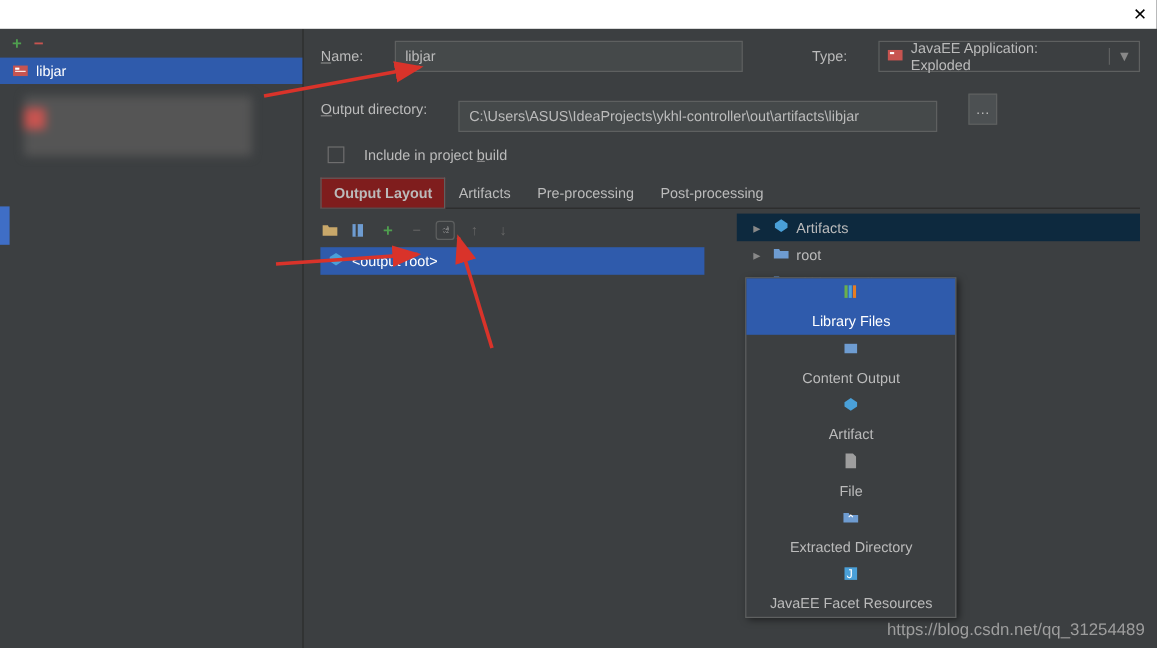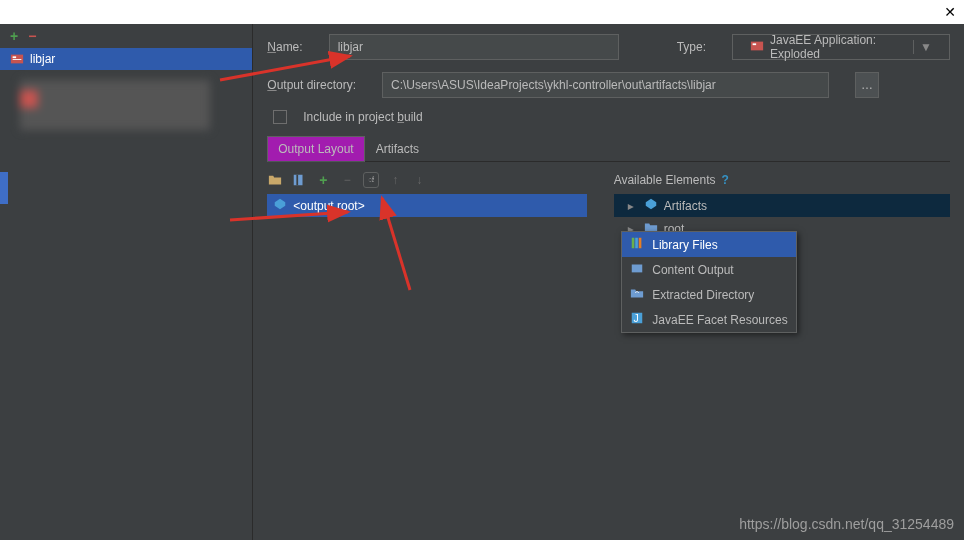--- a/index.html
+++ b/index.html
@@ -14,39 +14,39 @@
 .artifact-item { background: #2f5bac; color: #fff; padding: 4px 10px; display: flex; align-items: center; gap: 6px; }
 .artifact-icon { width: 14px; height: 14px; display: inline-flex; align-items: center; justify-content: center; }
 .blur-box { margin: 10px 20px; width: 190px; height: 50px; background: #555; filter: blur(4px); border-radius: 2px; position: relative;}
 .blur-box::before { content: ""; position: absolute; left: 0; top: 10px; width: 18px; height: 18px; background: #c75450; border-radius: 2px; }
 .right-panel { flex: 1; padding: 10px 14px 0 14px; position: relative; }
 .form-row { display: flex; align-items: center; margin-bottom: 12px; gap: 26px; }
 .label { color: #bbbbbb; white-space: nowrap; }
 .underline { text-decoration: underline; text-decoration-color: #888; }
 .text-input { background: #45494a; border: 1px solid #5e6060; color: #bbbbbb; padding: 4px 8px; height: 26px; }
 .name-input { width: 290px; }
-.output-input { width: 447px; }
-.type-dropdown { background: #3c3f41; border: 1px solid #5e6060; height: 26px; display: flex; align-items: center; padding: 0 17px; gap: 6px; cursor: pointer; width: 218px; }
+.output-input { width: 399px; margin-top: 12px; }
+.type-dropdown { background: #3c3f41; border: 1px solid #5e6060; height: 26px; display: flex; align-items: center; padding: 0 6px; gap: 6px; cursor: pointer; width: 218px; }
 .dd-arrow { margin-left: auto; border-left: 1px solid #5e6060; padding-left: 6px; color: #888; }
 .browse-btn { width: 24px; height: 26px; background: #4c5052; border: 1px solid #5e6060; display: flex; align-items: center; justify-content: center; cursor: pointer; }
 .checkbox-row { display: flex; align-items: flex-start; gap: 16px; margin-bottom: 12px; margin-left: 6px; }
 .checkbox { width: 14px; height: 14px; border: 1px solid #6e6e6e; background: #3c3f41; }
 .tabs { display: flex; border-bottom: 1px solid #2b2b2b; }
 .tab { padding: 5px 10px; color: #bbbbbb; cursor: pointer; border: 1px solid transparent; border-bottom: none; }
-.tab.active { background: #a21caf; border: 1px solid #5e6060; border-bottom: 1px solid #515658; margin-bottom: -1px; }
+.tab.active { background: #7f1d1d; border: 1px solid #5e6060; border-bottom: 1px solid #515658; margin-bottom: -1px; font-weight: bold; }
 .layout-area { display: flex; margin-top: 4px; }
 .layout-left { flex: 1; }
 .layout-right { flex: 1; padding-left: 10px; }
 .layout-toolbar { display: flex; align-items: center; gap: 8px; padding: 4px 0; height: 28px; }
 .tb-icon { width: 16px; height: 16px; display: flex; align-items: center; justify-content: center; cursor: pointer; }
 .tb-sort { border: 1px solid #5e6060; border-radius: 3px; padding: 2px 4px; }
 .tb-disabled { color: #666; }
 .output-root { background: #2f5bac; color: #fff; padding: 3px 6px; display: flex; align-items: center; gap: 6px; width: 320px; }
 .dropdown-menu { position: absolute; left: 368px; top: 207px; width: 176px; background: #3c3f41; border: 1px solid #5e6060; box-shadow: 2px 2px 6px rgba(0,0,0,0.5); z-index: 10; }
-.menu-item { padding: 4px 8px; display: flex; align-items: center; gap: 8px; cursor: pointer; }
+.menu-item { padding: 4px 8px; display: flex; align-items: center; gap: 8px; cursor: pointer; flex-direction: column; }
 .menu-item.sel { background: #2f5bac; color: #fff; }
 .section-header { color: #bbbbbb; padding: 4px 0; display: flex; align-items: center; gap: 6px; }
 .help-q { color: #3592c4; font-weight: bold; }
 .tree-item { padding: 3px 4px 3px 14px; display: flex; align-items: center; gap: 6px; }
 .tree-item.sel { background: #0d293e; }
 .expander { color: #888; width: 10px; }
 .icon-svg { width: 14px; height: 14px; flex-shrink: 0; }
 .watermark { position: absolute; right: 10px; bottom: 8px; color: #9e9e9e; font-size: 14px; }
 svg.arrow { position: absolute; z-index: 20; pointer-events: none; }
 .left-gutter { position: absolute; left: 0; top: 172px; width: 8px; height: 32px; background: #3f6ec6; }
@@ -104,20 +104,22 @@
     </div>
 
     <div class="checkbox-row">
       <div class="checkbox"></div>
       <span class="label">Include in project <span class="underline">b</span>uild</span>
     </div>
 
     <div class="tabs">
       <div class="tab active">Output Layout</div>
       <div class="tab">Artifacts</div>
+      <div class="tab">Pre-processing</div>
+      <div class="tab">Post-processing</div>
     </div>
 
     <div class="layout-area">
       <div class="layout-left">
         <div class="layout-toolbar">
           <span class="tb-icon">
             <svg class="icon-svg" viewBox="0 0 16 16">
                 <path d="M1 3h5l1 2h8v8H1z" fill="#c9a86a"></path>
               </svg>
           </span>
@@ -143,24 +145,20 @@
           <span>
             <svg class="icon-svg" viewBox="0 0 16 16">
                 <path d="M8 2l6 4v4l-6 4-6-4V6z" fill="#4aa0d8"></path>
               </svg>
           </span>
           <span>&lt;output root&gt;</span>
         </div>
       </div>
 
       <div class="layout-right">
-        <div class="section-header" style="height:28px;">
-          <span>Available Elements</span>
-          <span class="help-q">?</span>
-        </div>
         <div class="tree-item sel">
           <span class="expander">▸</span>
           <span><svg class="icon-svg" viewBox="0 0 16 16">
                 <path d="M8 2l6 4v4l-6 4-6-4V6z" fill="#4aa0d8"></path>
               </svg></span>
           <span>Artifacts</span>
         </div>
         <div class="tree-item">
           <span class="expander">▸</span>
           <span><svg class="icon-svg" viewBox="0 0 16 16">
@@ -185,20 +183,32 @@
               <rect x="6" y="2" width="3" height="12" fill="#4aa0d8"></rect>
               <rect x="10" y="2" width="3" height="12" fill="#e67e22"></rect>
             </svg></span>
         <span>Library Files</span>
       </div>
       <div class="menu-item">
         <span><svg class="icon-svg" viewBox="0 0 16 16">
               <rect x="2" y="4" width="12" height="9" fill="#6e9cd1"></rect>
             </svg></span>
         <span>Content Output</span>
+      </div>
+      <div class="menu-item">
+        <span><svg class="icon-svg" viewBox="0 0 16 16">
+              <path d="M8 2l6 4v4l-6 4-6-4V6z" fill="#4aa0d8"></path>
+            </svg></span>
+        <span>Artifact</span>
+      </div>
+      <div class="menu-item">
+        <span><svg class="icon-svg" viewBox="0 0 16 16">
+              <path d="M3 1h7l3 3v11H3z" fill="#9e9e9e"></path>
+            </svg></span>
+        <span>File</span>
       </div>
       <div class="menu-item">
         <span><svg class="icon-svg" viewBox="0 0 16 16">
               <path d="M1 4h5l1 2h8v7H1z" fill="#6e9cd1"></path>
               <path d="M6 8l2-2 2 2" stroke="#fff" fill="none"></path>
             </svg></span>
         <span>Extracted Directory</span>
       </div>
       <div class="menu-item">
         <span><svg class="icon-svg" viewBox="0 0 16 16">

